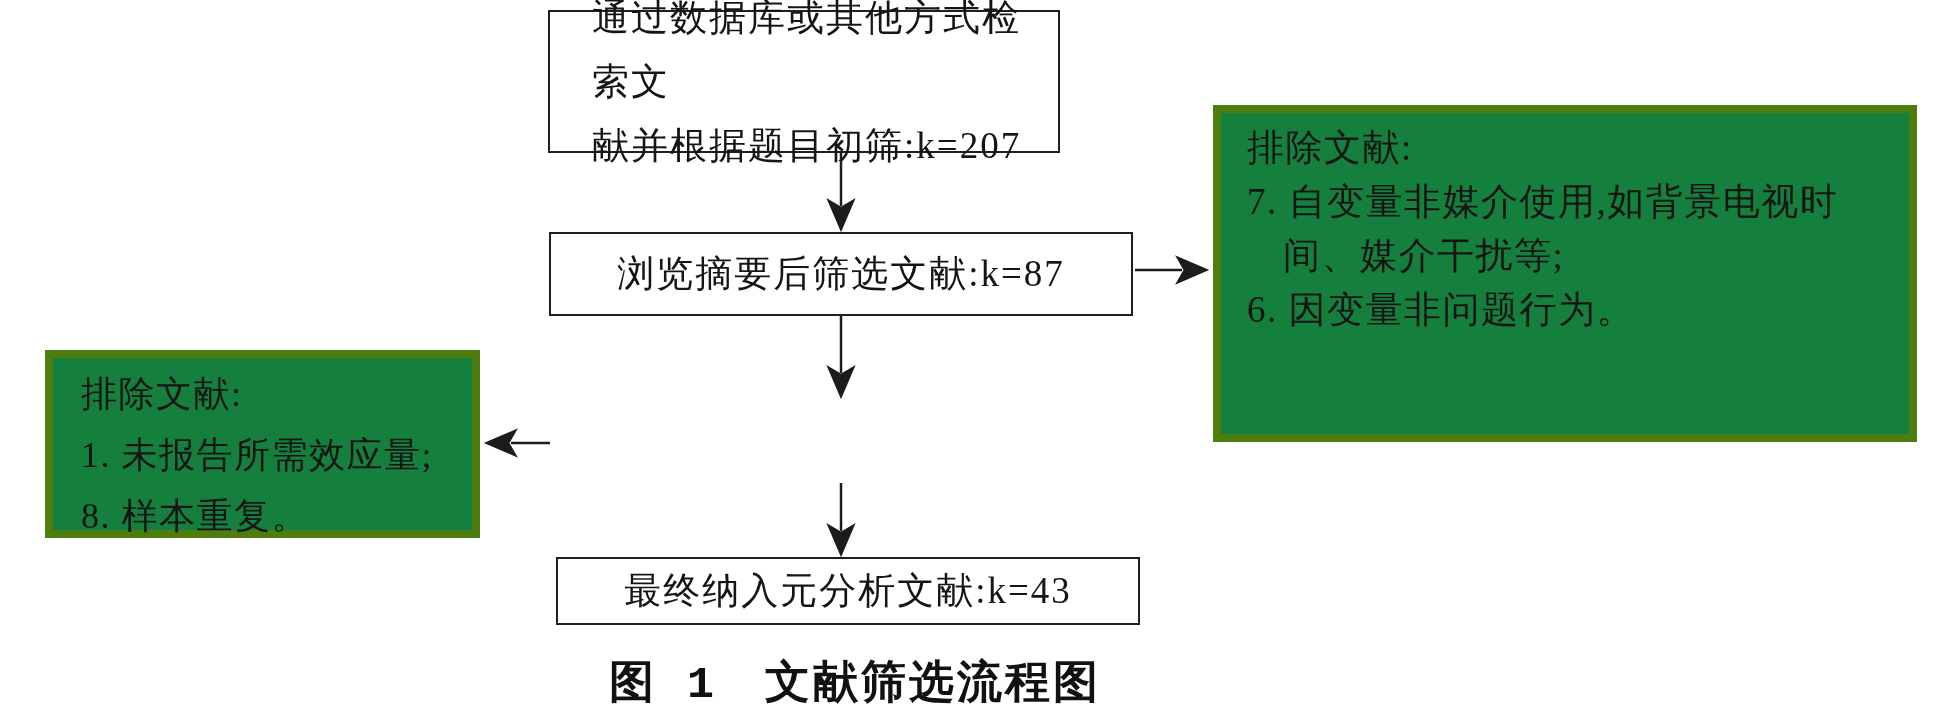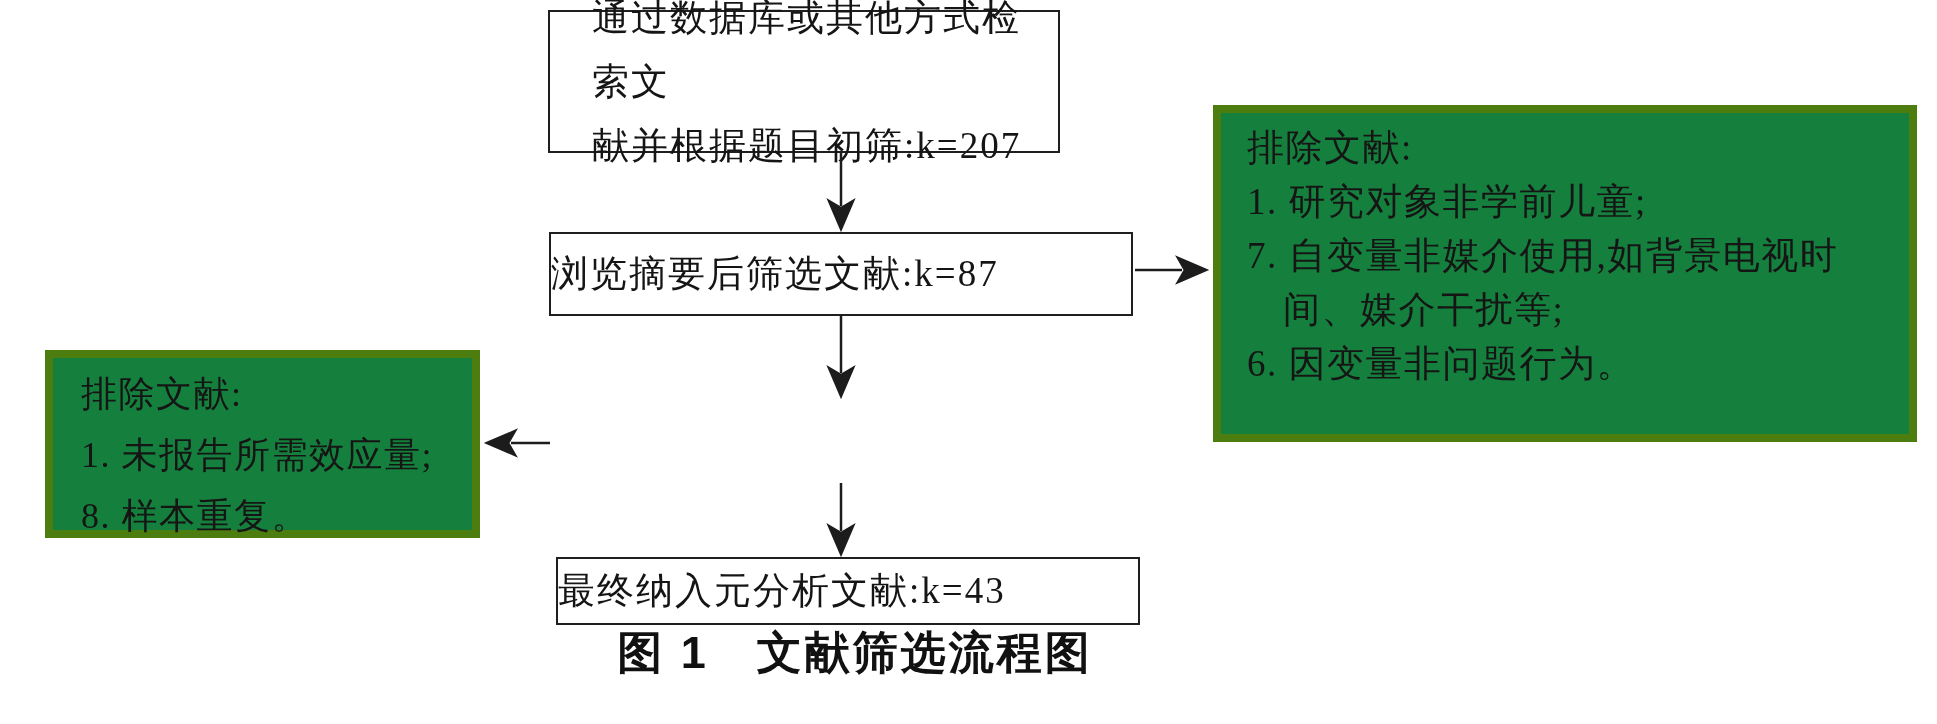--- a/index.html
+++ b/index.html
@@ -14,21 +14,21 @@
   .fbox{
     position:absolute;
     border:2px solid #1f1f1f;
     background:#ffffff;
     box-sizing:border-box;
     font-size:37px;
     letter-spacing:2px;
     line-height:64px;
   }
   .fbox.center{
-    display:flex;align-items:center;
+    display:flex;align-items:center;justify-content:center;
     text-align:center;
   }
   .fbox .wrapline{
     white-space:pre-line;
   }
   .box-search{
     left:548px;top:10px;width:512px;height:143px;
     display:flex;align-items:center;
     padding-left:42px;padding-right:8px;
   }
@@ -56,23 +56,23 @@
     left:45px;top:350px;width:435px;height:188px;
     padding:6px 14px 0 28px;
     font-size:36px;line-height:61px;
   }
   .arrows{
     position:absolute;left:0;top:0;width:1937px;height:724px;
     pointer-events:none;
   }
   .caption{
     position:absolute;
-    left:0;top:623px;width:1710px;
+    left:0;top:656px;width:1710px;
     text-align:center;
-    font-family:Liberation Sans, sans-serif;
+    font-family:Liberation Mono, monospace;
     font-weight:700;
     font-size:45px;
     line-height:60px;
     letter-spacing:3px;
     color:#111111;
   }
 </style>
 </head>
 <body>
 
@@ -87,21 +87,20 @@
     <div>浏览摘要后筛选文献:k=87</div>
   </div>
 
 
   <div class="fbox center box-final">
     <div>最终纳入元分析文献:k=43</div>
   </div>
 
   <div class="sidebox box-excl-right">
     <div class="title">排除文献:</div>
-    <div class="item">1. 研究对象非学前儿童;</div>
     <div class="item">7. 自变量非媒介使用,如背景电视时
 间、媒介干扰等;</div>
     <div class="item">6. 因变量非问题行为。</div>
   </div>
 
   <div class="sidebox box-excl-left">
     <div class="title">排除文献:</div>
     <div class="item">1. 未报告所需效应量;</div>
     <div class="item">8. 样本重复。</div>
   </div>

